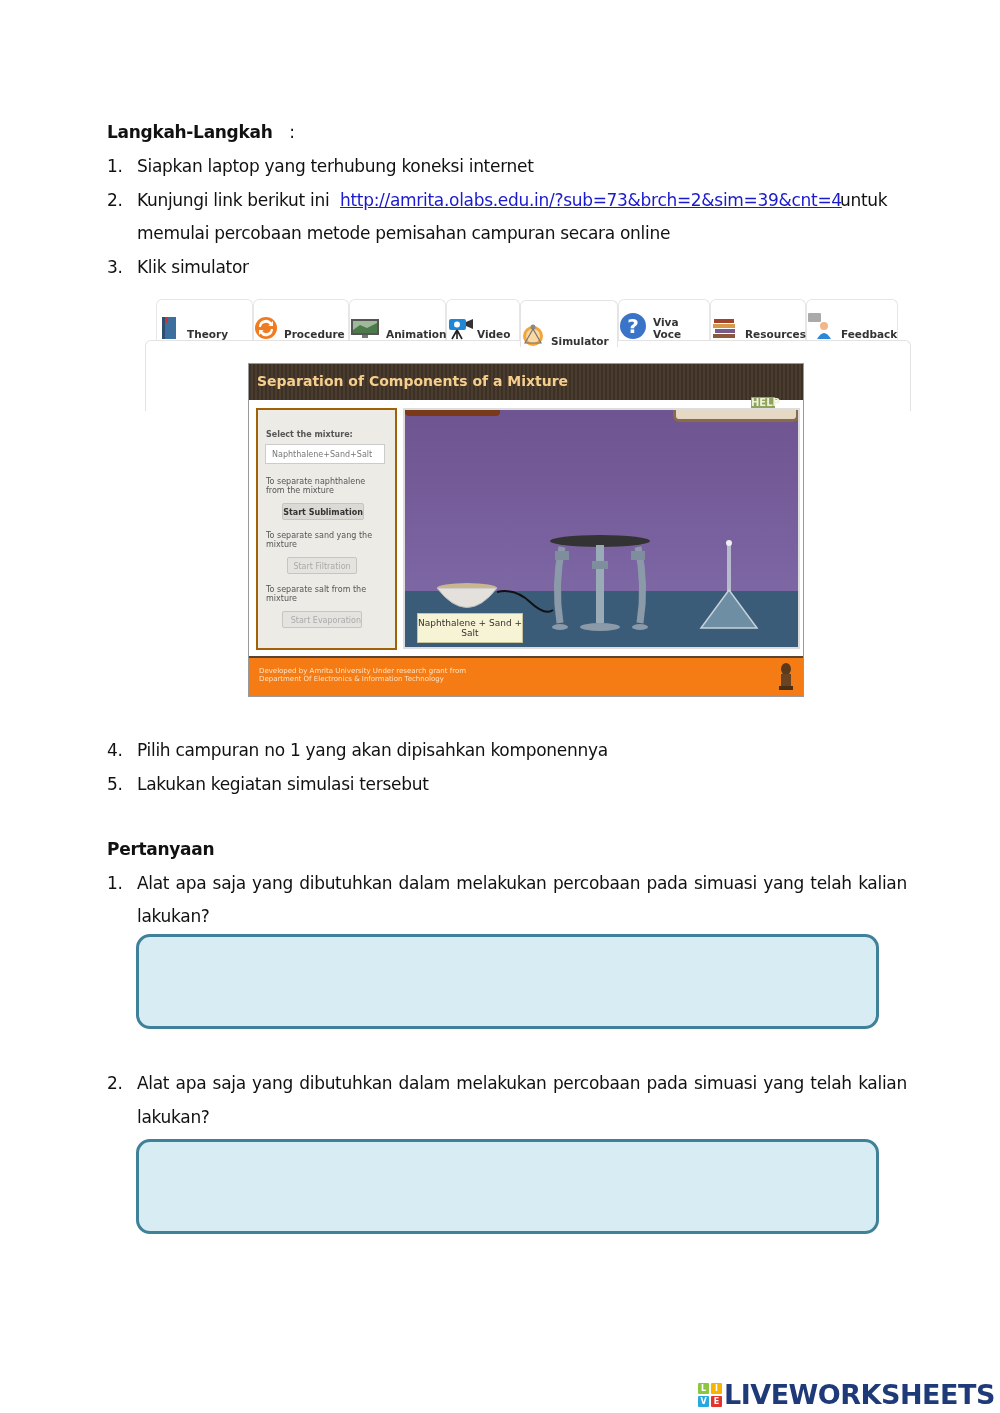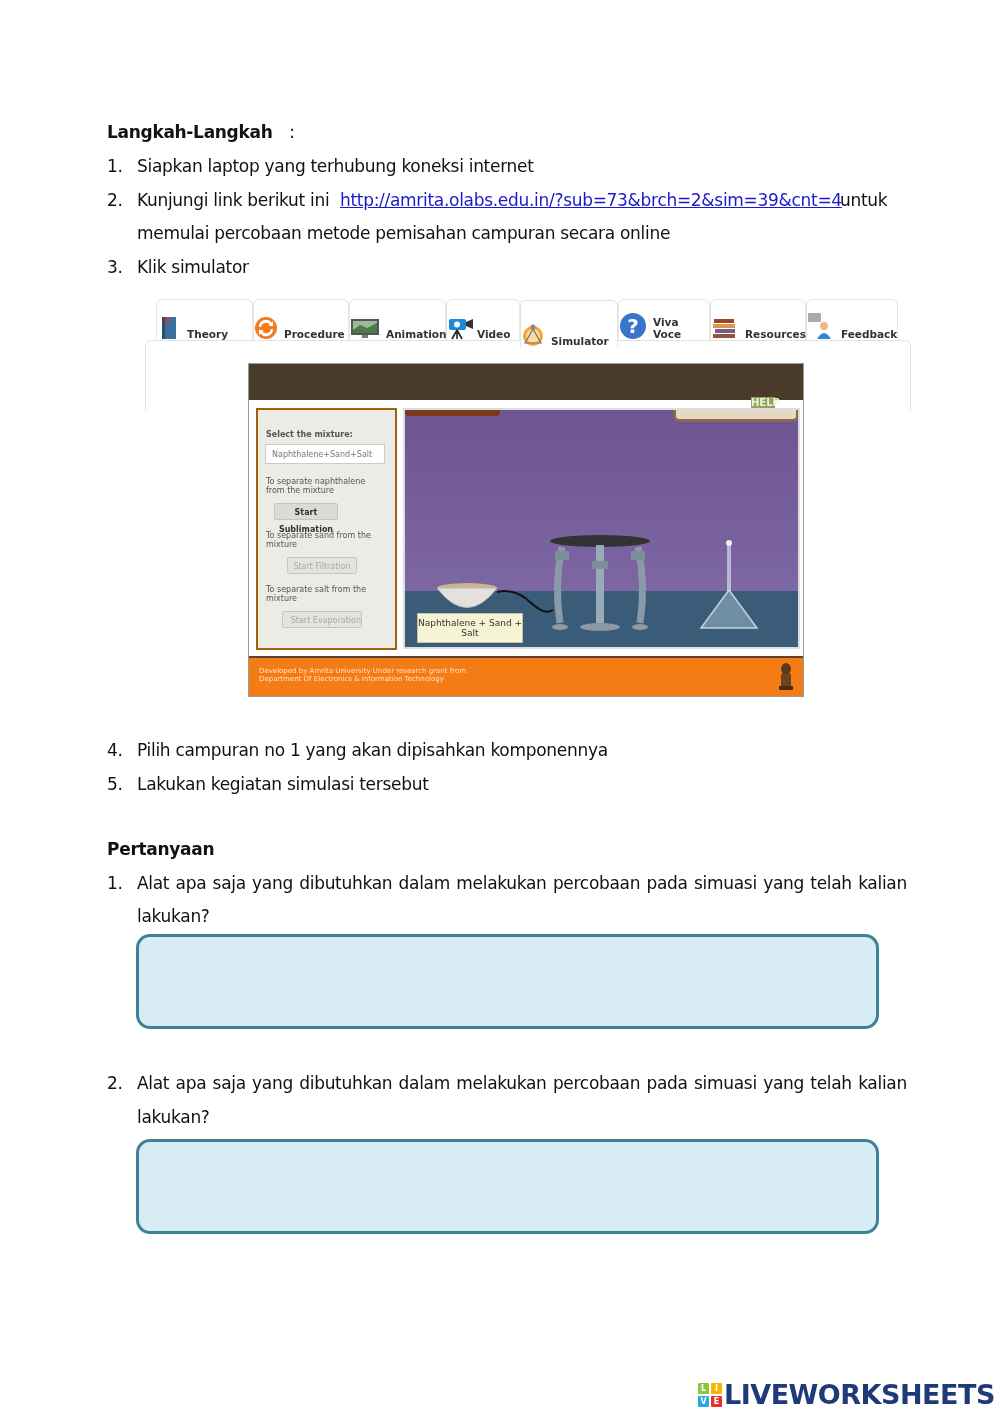--- a/index.html
+++ b/index.html
@@ -146,29 +146,32 @@
 <div class="tab" style="left:806px; width:92px;">
   <svg class="ic" style="width:28px;height:28px" viewBox="0 0 28 28">
       <rect x="1" y="1" width="13" height="9" rx="1" fill="#aaa"></rect>
       <circle cx="17" cy="14" r="4" fill="#f0b88a"></circle>
       <path d="M10 27 Q17 15 24 27z" fill="#2e88d8"></path>
     </svg>
   <span>Feedback</span>
 </div>
 
 <div class="abs sim">
+  <div class="sim-header">
+    <div class="sim-title">Separation of Components of a Mixture</div>
+  </div>
   <div class="sim-body"></div>
   <div class="help">HELP</div>
 
   <div class="panel">
     <div class="lbl" style="top:20px; font-weight:bold; color:#555;">Select the mixture:</div>
     <div class="sel">Naphthalene+Sand+Salt</div>
     <div class="lbl" style="top:67px; width:110px;">To separate naphthalene from the mixture</div>
-    <div class="pbtn" style="left:16px; top:93px; width:64px;">Start Sublimation</div>
-    <div class="lbl" style="top:121px; width:115px;">To separate sand from the mixture</div>
+    <div class="pbtn" style="left:24px; top:93px; width:82px;">Start Sublimation</div>
+    <div class="lbl" style="top:121px; width:115px;">To separate sand yang the mixture</div>
     <div class="pbtn disabled" style="left:29px; top:147px; width:70px;">Start Filtration</div>
     <div class="lbl" style="top:175px; width:115px;">To separate salt from the mixture</div>
     <div class="pbtn disabled" style="left:24px; top:201px; width:80px;text-align:right;">Start Evaporation</div>
   </div>
 
   <div class="stage">
     <div style="position:absolute;left:0;top:-4px;width:95px;height:10px;background:#7a3a1a;border-radius:0 0 4px 4px;"></div>
     <div style="position:absolute;left:268px;top:-4px;width:120px;height:13px;background:#e5d8c4;border:3px solid #8a6a4a;border-top:none;border-radius:0 0 6px 6px;"></div>
     <div class="floor"></div>
 

